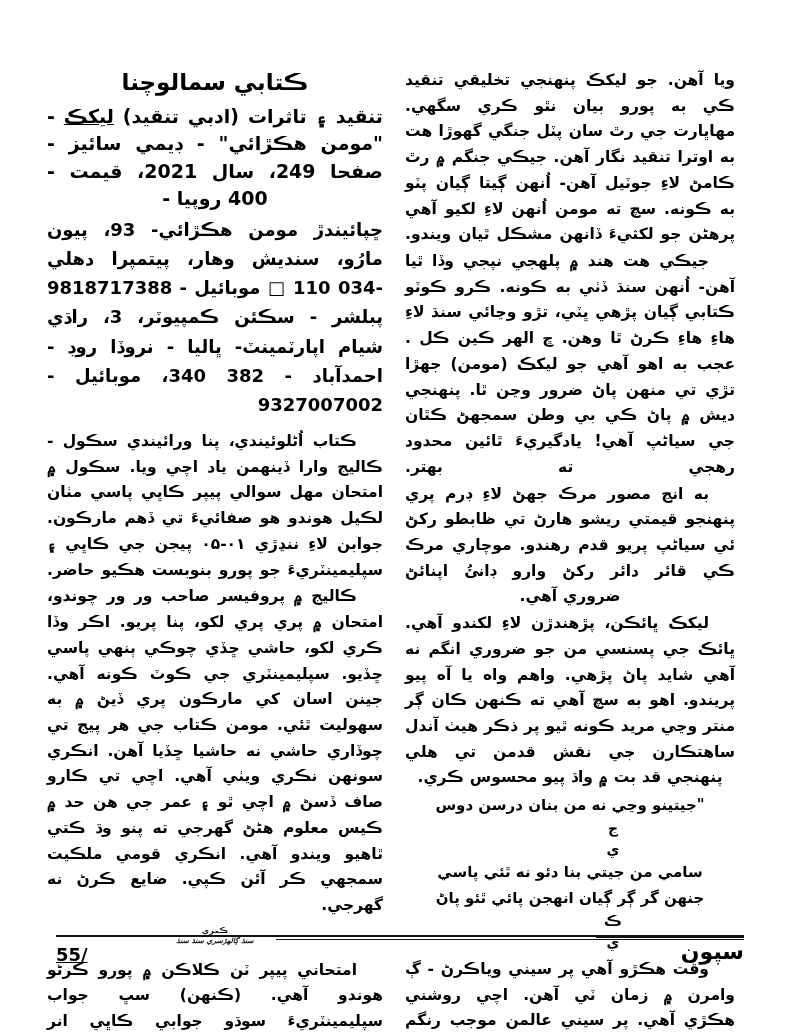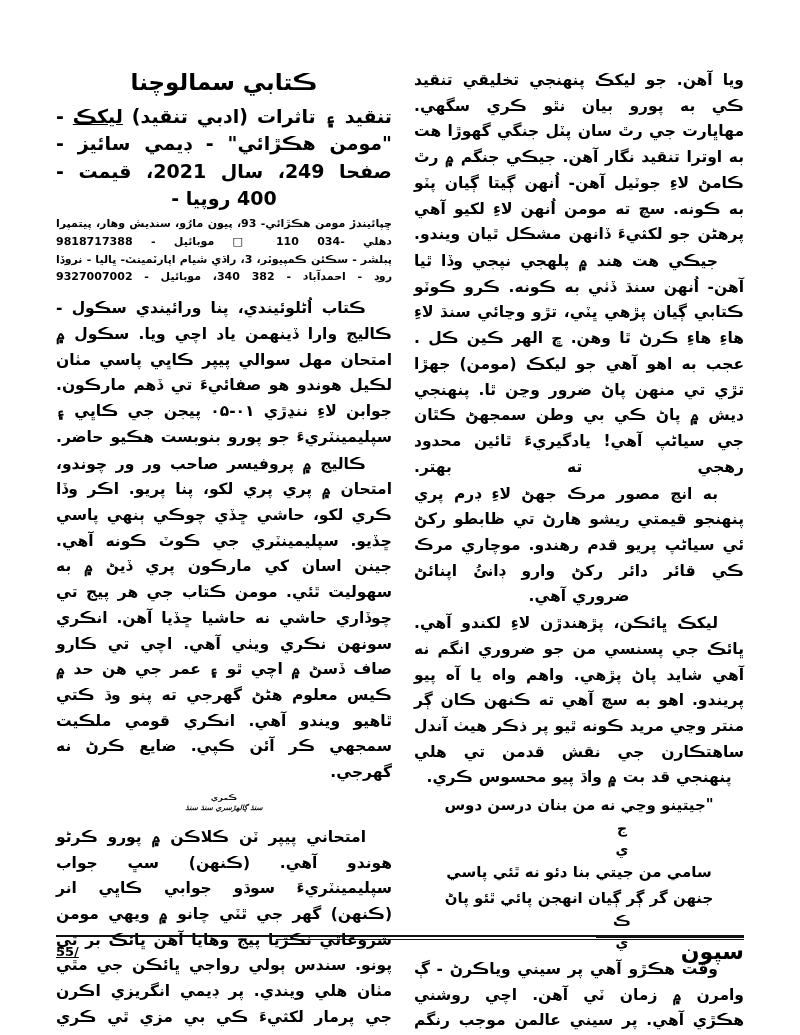--- a/index.html
+++ b/index.html
@@ -20,21 +20,21 @@
   .page {
     position: absolute;
     inset: 0;
     background: #ffffff;
   }
 
   
   .columns {
     position: absolute;
     top: 68px;
-    left: 56px;
+    left: 47px;
     right: 56px;
     height: 860px;
     display: flex;
     flex-direction: row-reverse;   
     gap: 22px;
   }
   .col {
     flex: 1 1 0;
     min-width: 0;
     position: relative;
@@ -61,21 +61,21 @@
     margin: 0;
     direction: rtl;
   }
   .book-title .underline { text-decoration: underline; }
 
   
   .meta-line {
     direction: rtl;
     text-align: justify;
     text-align-last: justify;
-    font-size: 11px;
+    font-size: 18px;
     font-weight: 600;
     line-height: 1.62;
     margin: 0;
   }
   .meta-line.center {
     text-align: center;
     text-align-last: center;
   }
   .meta-block { margin-top: 2px; margin-bottom: 10px; }
 
@@ -150,21 +150,21 @@
   .footer-rule.thick-right {
     left: 540px;
     right: 0;
     top: 0;
     border-top: 3px solid #111111;
   }
   .page-number {
     position: absolute;
     top: 9px;
     left: 0;
-    font-size: 13px;
+    font-size: 18px;
     font-weight: 700;
     direction: ltr;
     text-decoration: underline;
   }
   .magazine-name {
     position: absolute;
     top: 4px;
     right: 0;
     font-size: 22px;
     font-weight: 700;

